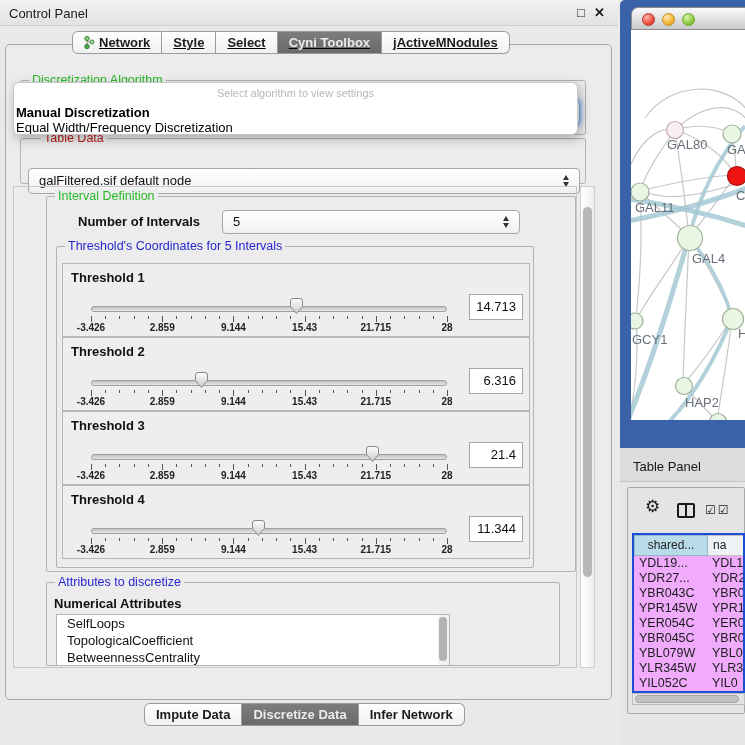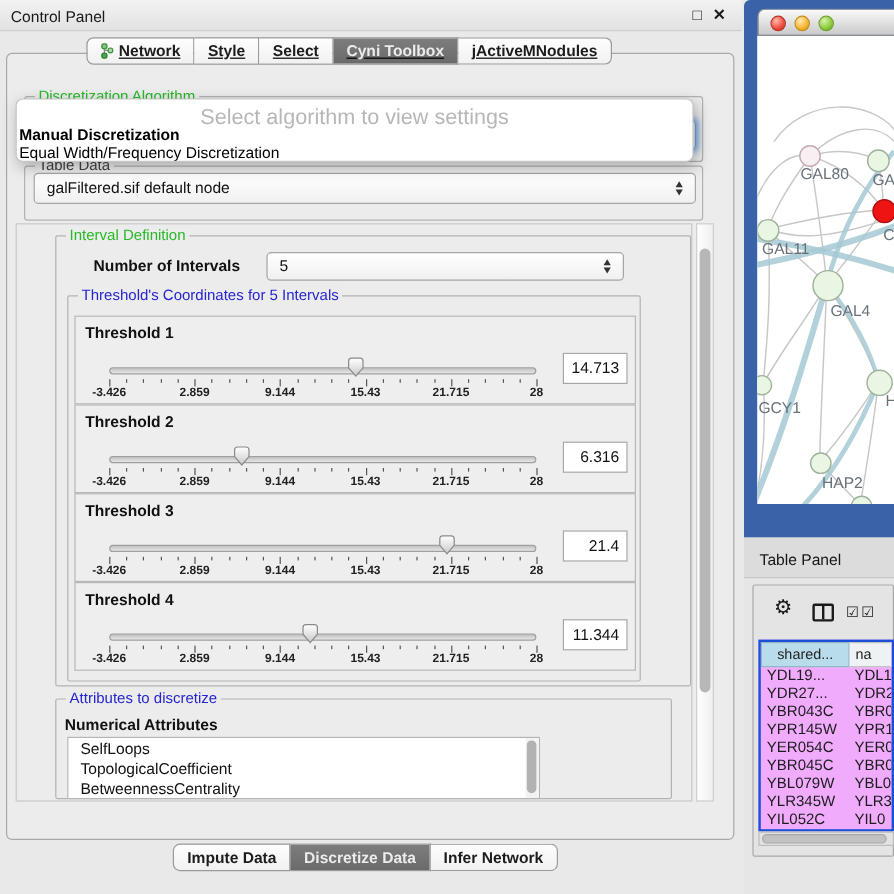--- a/index.html
+++ b/index.html
@@ -25,35 +25,35 @@
     background:linear-gradient(#fefefe,#f1f1f1); border:1px solid #9b9b9b; border-left:none; white-space:nowrap; }
   .tab:first-child { border-left:1px solid #9b9b9b; border-radius:6px 0 0 6px; }
   .tab:last-child { border-radius:0 6px 6px 0; }
   .tab.sel { background:linear-gradient(#7d7d7d,#6a6a6a); color:#ececec; }
   .tab .nicon { display:inline-block; vertical-align:-2px; margin-right:4px; }
 
   .titled-group { position:absolute; border:1px solid #b2b2b2; border-radius:3px; }
   .gtitle { position:absolute; top:-8px; left:8px; background:#ececec; padding:0 3px; font-size:12.5px; white-space:nowrap; }
   .gtitle.green { color:#28b828; }
   .gtitle.blue { color:#2525cf; }
-  .gtitle.plain { color:#404040; }
+  .gtitle.plain { color:#b91c1c;margin-left:12px; }
 
   .combo { position:absolute; background:linear-gradient(#ffffff,#f0f0f0); border:1px solid #a6a6a6;
     border-radius:4px; font-size:13px; color:#111; }
   .combo .cval { position:absolute; left:10px; top:4px; white-space:nowrap; }
   .stepper { position:absolute; right:9px; top:50%; width:7px; height:14px; transform:translateY(-50%); }
   .stepper i { position:absolute; left:0; width:0; height:0; border-left:3.5px solid transparent; border-right:3.5px solid transparent; }
   .stepper .up { top:1px; border-bottom:5px solid #333; }
   .stepper .dn { bottom:1px; border-top:5px solid #333; }
   .combo.focusring { border:1px solid #6fa3dd; box-shadow:0 0 4px 2px rgba(110,160,230,.75); }
 
   
   .popup { position:absolute; left:13px; top:82px; width:565px; height:53px; background:#fff;
     border:1px solid #c6c6c6; border-radius:6px; box-shadow:2px 4px 12px rgba(0,0,0,.28); z-index:30; overflow:hidden; }
-  .popup .hint { position:absolute; left:0; top:4px; width:100%; text-align:center; font-size:18px; color:#b7b7b7; }
+  .popup .hint { position:absolute; left:0; top:4px; width:100%; text-align:center; font-size:11px; color:#b7b7b7; }
   .popup .opt1 { position:absolute; left:2px; top:22px; font-size:13px; font-weight:700; color:#000; white-space:nowrap; }
   .popup .opt2 { position:absolute; left:2px; top:37px; font-size:13px; color:#000; white-space:nowrap; }
 
   
   .viewport-border { position:absolute; left:13px; top:186px; width:564px; height:482px; border:1px solid #c9c9c9; }
   .vscroll { position:absolute; left:580px; top:186px; width:15px; height:482px;
     background:linear-gradient(to right,#ffffff,#efefef); border:1px solid #cfcfcf; }
   .vscroll .thumb { position:absolute; left:2px; top:20px; width:9px; height:370px; background:#b7b7b7; border-radius:5px; }
 
   .bold-label { position:absolute; font-size:13px; font-weight:700; color:#111; white-space:nowrap; }
@@ -144,21 +144,21 @@
   <div class="combo focusring" style="left:28px; top:100px; width:552px; height:25px;">
     <span class="stepper">
         <i class="up"></i>
         <i class="dn"></i>
       </span>
   </div>
 
   <div class="titled-group" style="left:20px; top:138px; width:566px; height:46px;">
     <span class="gtitle plain">Table Data</span>
   </div>
-  <div class="combo" style="left:28px; top:144px; width:552px; height:26px;">
+  <div class="combo" style="left:28px; top:168px; width:552px; height:26px;">
     <span class="cval">galFiltered.sif default node</span>
     <span class="stepper">
         <i class="up"></i>
         <i class="dn"></i>
       </span>
   </div>
 
   <div class="popup">
     <div class="hint">Select algorithm to view settings</div>
     <div class="opt1">Manual Discretization</div>

